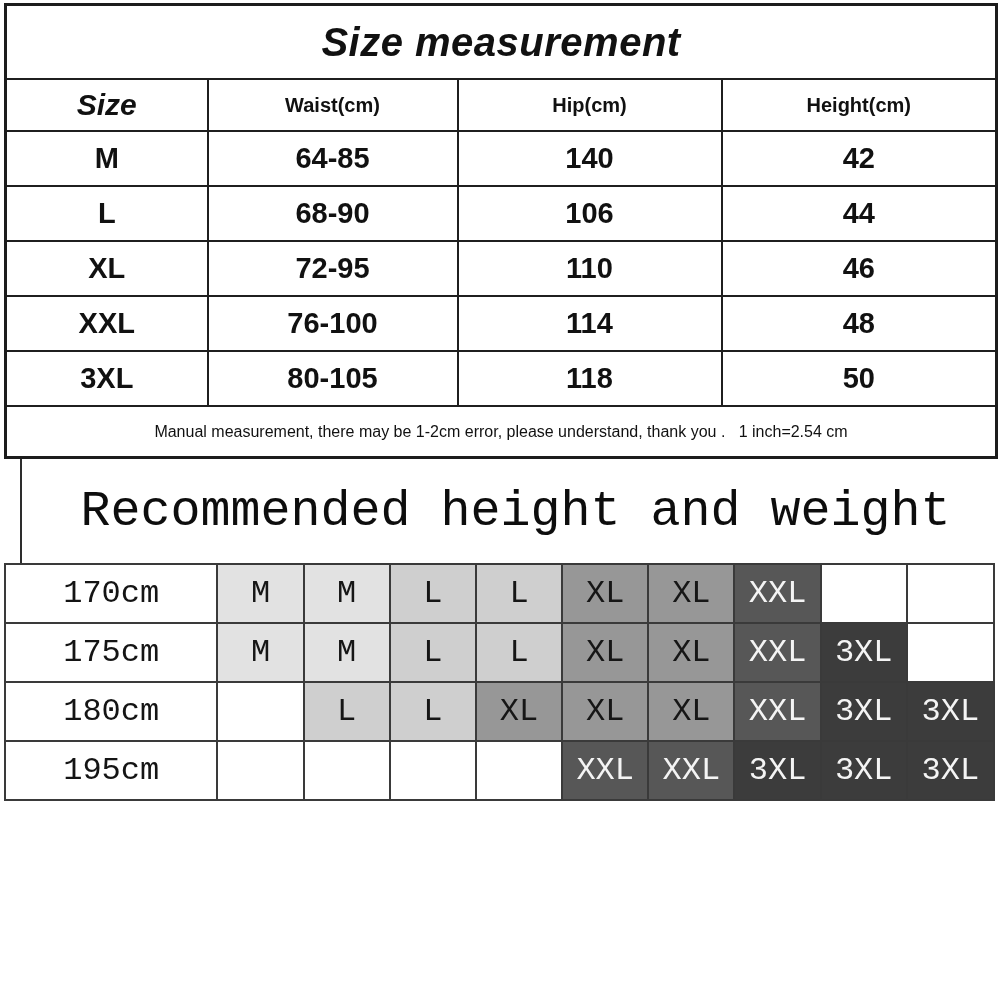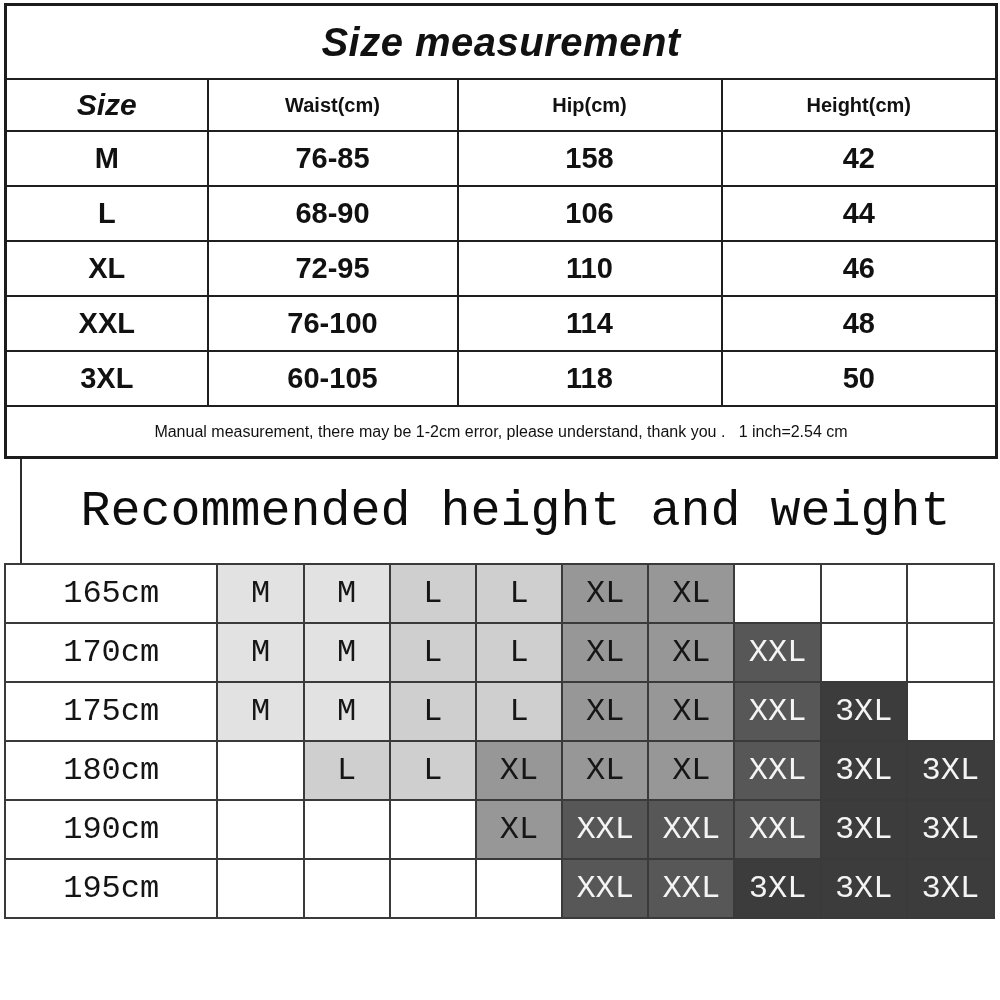--- a/index.html
+++ b/index.html
@@ -64,22 +64,22 @@
       <td colspan="4" class="st-title">Size measurement</td>
     </tr>
     <tr class="st-head">
       <td class="sz">Size</td>
       <td>Waist(cm)</td>
       <td>Hip(cm)</td>
       <td>Height(cm)</td>
     </tr>
     <tr class="st-row">
       <td>M</td>
-      <td>76-85</td>
-      <td>158</td>
+      <td>64-85</td>
+      <td>140</td>
       <td>42</td>
     </tr>
     <tr class="st-row">
       <td>L</td>
       <td>68-90</td>
       <td>106</td>
       <td>44</td>
     </tr>
     <tr class="st-row">
       <td>XL</td>
@@ -88,21 +88,21 @@
       <td>46</td>
     </tr>
     <tr class="st-row">
       <td>XXL</td>
       <td>76-100</td>
       <td>114</td>
       <td>48</td>
     </tr>
     <tr class="st-row">
       <td>3XL</td>
-      <td>60-105</td>
+      <td>80-105</td>
       <td>118</td>
       <td>50</td>
     </tr>
     <tr>
       <td colspan="4" class="st-note">Manual measurement, there may be 1-2cm error, please understand, thank you .   1 inch=2.54 cm</td>
     </tr>
   </tbody>
     </table>
 
   <div class="rec-title">Recommended height and weight</div>
@@ -115,32 +115,20 @@
         <col style="width:86px">
         <col style="width:86px">
       <col style="width:86px">
         <col style="width:86px">
         <col style="width:86px">
         <col style="width:86px">
         <col style="width:87px">
     </colgroup>
     <tbody>
 
-    <tr class="rec-row">
-      <td class="h-label">165cm</td>
-      <td style="background: rgb(226, 226, 226); color: rgb(22, 22, 22);">M</td>
-      <td style="background: rgb(226, 226, 226); color: rgb(22, 22, 22);">M</td>
-      <td style="background: rgb(207, 207, 207); color: rgb(22, 22, 22);">L</td>
-      <td style="background: rgb(207, 207, 207); color: rgb(22, 22, 22);">L</td>
-      <td style="background: rgb(151, 151, 151); color: rgb(22, 22, 22);">XL</td>
-      <td style="background: rgb(151, 151, 151); color: rgb(22, 22, 22);">XL</td>
-      <td></td>
-      <td></td>
-      <td></td>
-    </tr>
     <tr class="rec-row">
       <td class="h-label">170cm</td>
       <td style="background: rgb(226, 226, 226); color: rgb(22, 22, 22);">M</td>
       <td style="background: rgb(226, 226, 226); color: rgb(22, 22, 22);">M</td>
       <td style="background: rgb(207, 207, 207); color: rgb(22, 22, 22);">L</td>
       <td style="background: rgb(207, 207, 207); color: rgb(22, 22, 22);">L</td>
       <td style="background: rgb(151, 151, 151); color: rgb(22, 22, 22);">XL</td>
       <td style="background: rgb(151, 151, 151); color: rgb(22, 22, 22);">XL</td>
       <td style="background: rgb(87, 87, 87); color: rgb(244, 244, 244);">XXL</td>
       <td></td>
@@ -164,32 +152,20 @@
       <td style="background: rgb(207, 207, 207); color: rgb(22, 22, 22);">L</td>
       <td style="background: rgb(207, 207, 207); color: rgb(22, 22, 22);">L</td>
       <td style="background: rgb(151, 151, 151); color: rgb(22, 22, 22);">XL</td>
       <td style="background: rgb(151, 151, 151); color: rgb(22, 22, 22);">XL</td>
       <td style="background: rgb(151, 151, 151); color: rgb(22, 22, 22);">XL</td>
       <td style="background: rgb(87, 87, 87); color: rgb(244, 244, 244);">XXL</td>
       <td style="background: rgb(60, 60, 60); color: rgb(244, 244, 244);">3XL</td>
       <td style="background: rgb(60, 60, 60); color: rgb(244, 244, 244);">3XL</td>
     </tr>
     <tr class="rec-row">
-      <td class="h-label">190cm</td>
-      <td></td>
-      <td></td>
-      <td></td>
-      <td style="background: rgb(151, 151, 151); color: rgb(22, 22, 22);">XL</td>
-      <td style="background: rgb(87, 87, 87); color: rgb(244, 244, 244);">XXL</td>
-      <td style="background: rgb(87, 87, 87); color: rgb(244, 244, 244);">XXL</td>
-      <td style="background: rgb(87, 87, 87); color: rgb(244, 244, 244);">XXL</td>
-      <td style="background: rgb(60, 60, 60); color: rgb(244, 244, 244);">3XL</td>
-      <td style="background: rgb(60, 60, 60); color: rgb(244, 244, 244);">3XL</td>
-    </tr>
-    <tr class="rec-row">
       <td class="h-label">195cm</td>
       <td></td>
       <td></td>
       <td></td>
       <td></td>
       <td style="background: rgb(87, 87, 87); color: rgb(244, 244, 244);">XXL</td>
       <td style="background: rgb(87, 87, 87); color: rgb(244, 244, 244);">XXL</td>
       <td style="background: rgb(60, 60, 60); color: rgb(244, 244, 244);">3XL</td>
       <td style="background: rgb(60, 60, 60); color: rgb(244, 244, 244);">3XL</td>
       <td style="background: rgb(60, 60, 60); color: rgb(244, 244, 244);">3XL</td>

